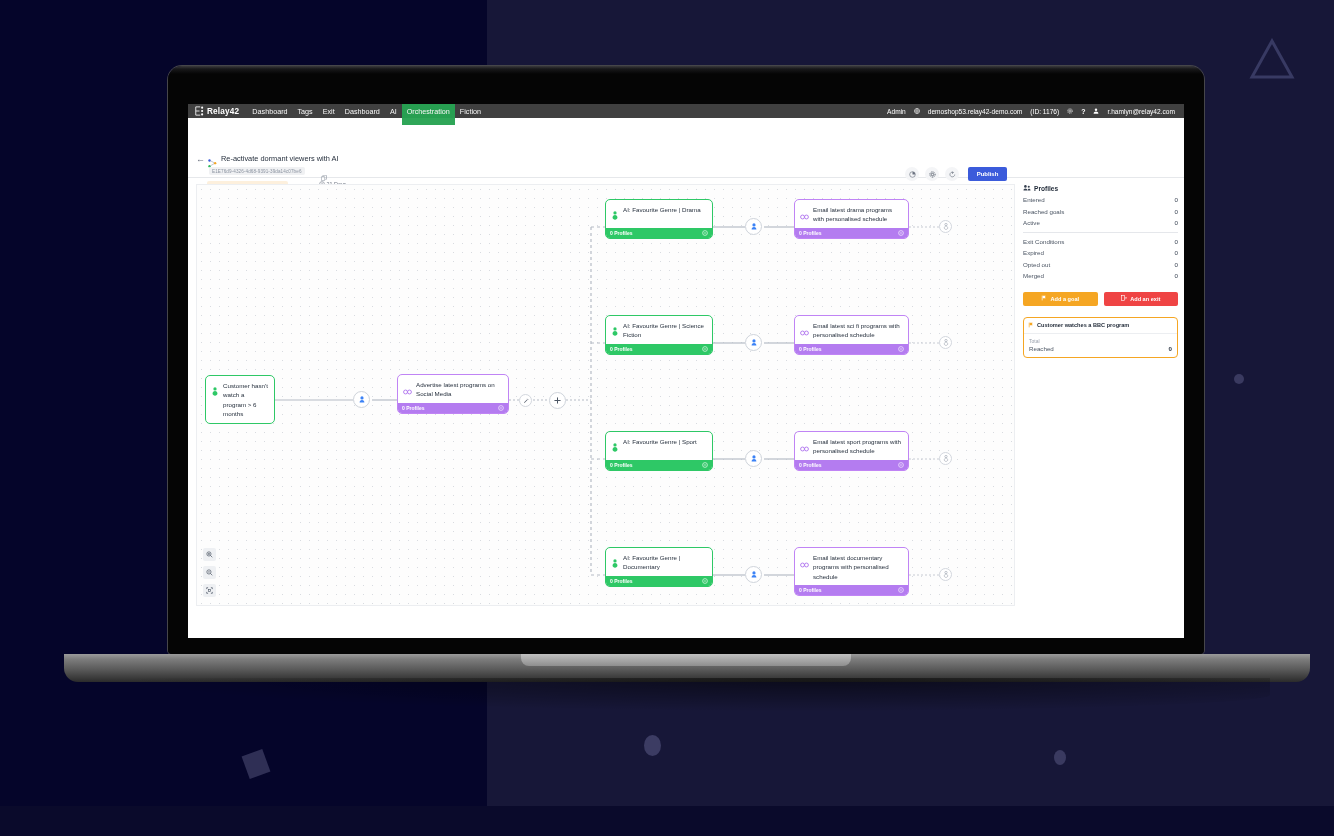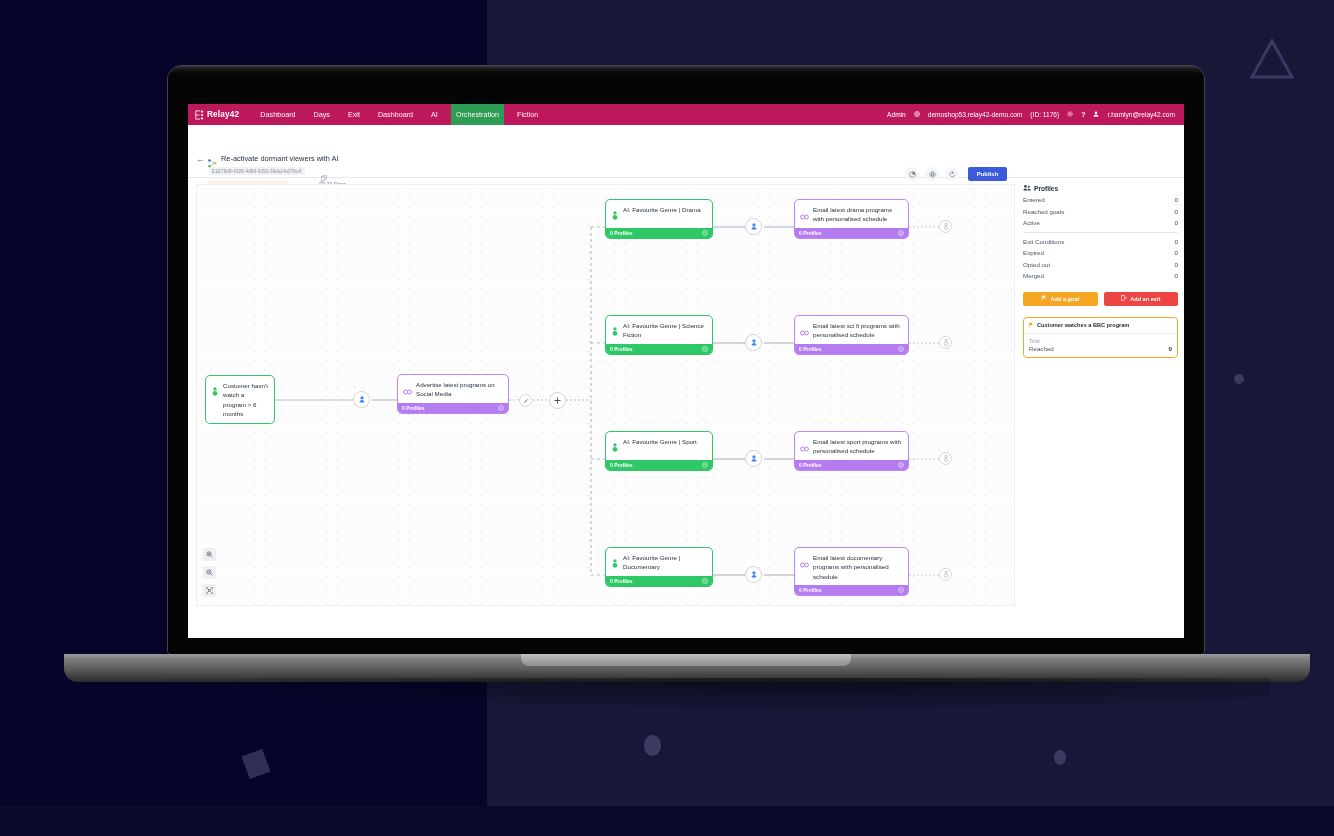--- a/index.html
+++ b/index.html
@@ -52,23 +52,23 @@
     border-radius: 0 0 8px 8px;
   }
   #laptop-shadow {
     position: absolute; left: 120px; top: 678px; width: 1150px; height: 34px;
     background: radial-gradient(ellipse at 60% 0%, rgba(0,0,0,.55), rgba(0,0,0,0) 70%);
     border-radius: 0 0 60% 60%;
   }
 
   
   #topnav {
-    position: absolute; left: 0; top: 0; width: 996px; height: 21px;
-    background: #be185d; display: flex; align-items: center; color: #fff;
-    font-size: 7.2px; white-space: nowrap; gap: 8px;
+    position: absolute; left: 0; top: 0; width: 996px; height: 14px;
+    background: #404040; display: flex; align-items: center; color: #fff;
+    font-size: 7.2px; white-space: nowrap;
   }
   #logo-wrap { display: flex; align-items: center; padding: 0 8px 0 7px; gap: 3px; }
   #logo-mark { width: 9px; height: 10px; }
   #logo-text { font-size: 8.2px; font-weight: 700; letter-spacing: .2px; }
   .nav-item { padding: 16px 5px; cursor: pointer; opacity: .96; }
   .nav-item.active { background: #27a352; }
   #topnav-right { margin-left: auto; display: flex; align-items: center; gap: 8px; padding-right: 9px; font-size: 6.6px; }
   .nav-ico { display: inline-block; vertical-align: -1px; }
 
   
@@ -193,21 +193,21 @@
     <div id="logo-wrap">
       <svg id="logo-mark" viewBox="0 0 12 13">
         <path d="M1 1 L7 1 M1 1 L1 12 M1 12 L7 12 M1 6.5 L6 6.5" stroke="#fff" stroke-width="1.1" fill="none"></path>
         <circle cx="9.5" cy="2" r="1.4" fill="#fff"></circle>
           <circle cx="9.5" cy="6.5" r="1.4" fill="#fff"></circle>
           <circle cx="9.5" cy="11" r="1.4" fill="#fff"></circle>
       </svg>
       <span id="logo-text">Relay42</span>
     </div>
     <div class="nav-item">Dashboard</div>
-    <div class="nav-item">Days</div>
+    <div class="nav-item">Tags</div>
     <div class="nav-item">Exit</div>
     <div class="nav-item">Dashboard</div>
     <div class="nav-item">AI</div>
     <div class="nav-item active">Orchestration</div>
     <div class="nav-item">Fiction</div>
 
     <div id="topnav-right">
       <span>Admin</span>
       <span class="nav-ico">
         <svg width="6" height="6" viewBox="0 0 10 10">

